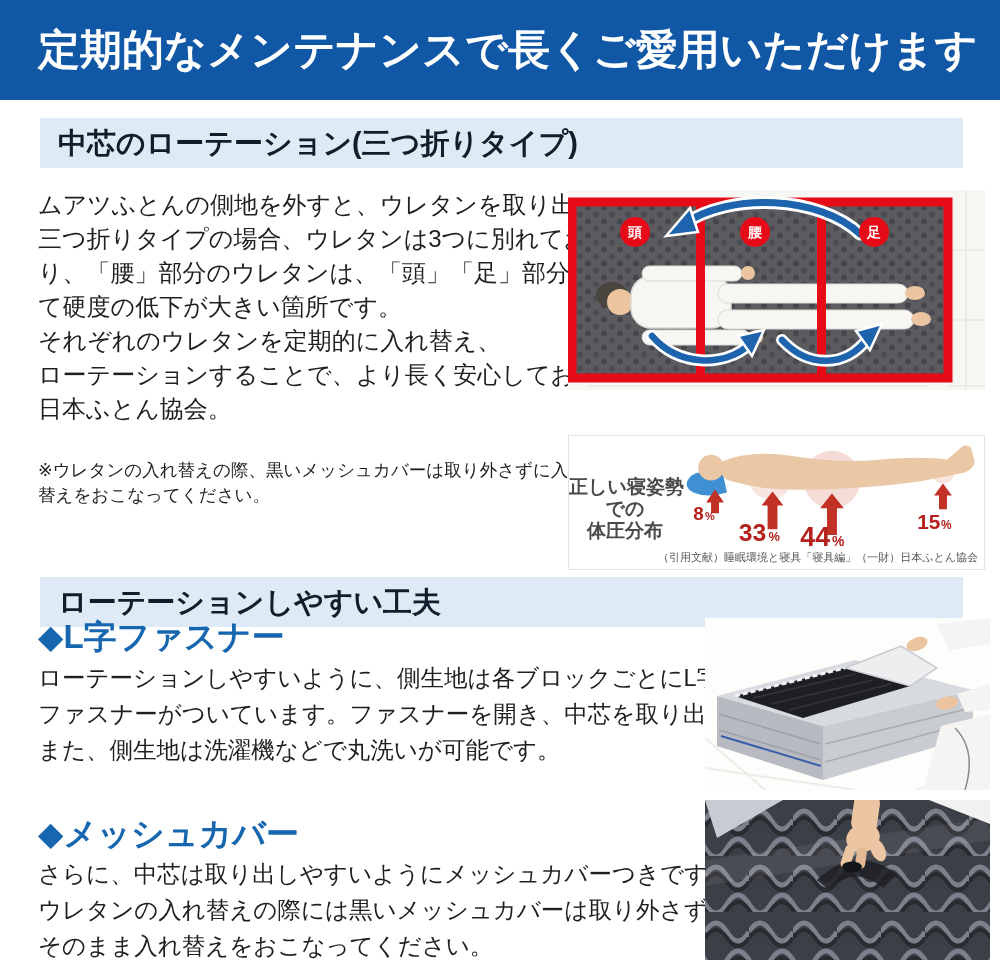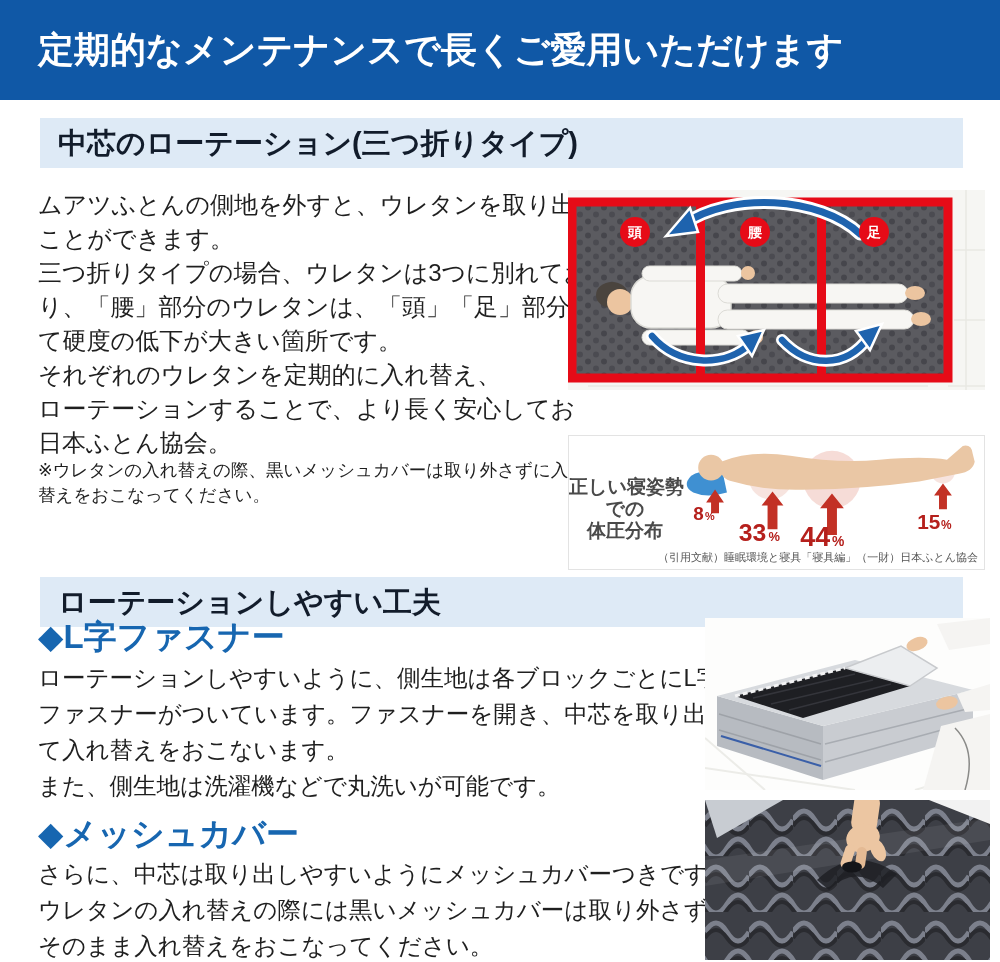--- a/index.html
+++ b/index.html
@@ -6,21 +6,21 @@
     --banner-bg:#1058A6; --heading-bg:#DEEAF6; --heading-text:#121C2B;
     --accent-blue:#1766B0; --body-text:#1F1F1F; --red:#E60B17;
     --arrow-blue:#1E63AE; --percent-red:#B5201C;
   }
   *{margin:0;padding:0;box-sizing:border-box;}
   html,body{background:#fff;}
   body{font-family:"Liberation Sans","DejaVu Sans",sans-serif;}
   #page{position:relative;width:1000px;height:962px;background:#fff;overflow:hidden;}
 
   .banner{position:absolute;left:0;top:0;width:1000px;height:100px;background:var(--banner-bg);}
-  .banner h1{color:#fff;font-size:36px;font-weight:bold;line-height:100px;padding-left:38px;white-space:nowrap;letter-spacing:0;}
+  .banner h1{color:#fff;font-size:42px;font-weight:bold;line-height:100px;padding-left:38px;white-space:nowrap;letter-spacing:0;}
 
   .hbox{position:absolute;left:40px;width:923px;height:50px;background:var(--heading-bg);}
   .hbox .htxt{font-size:29px;font-weight:bold;color:var(--heading-text);line-height:50px;padding-left:18px;white-space:nowrap;}
   #hbox1{top:118px;} #hbox2{top:548px;margin-top:29px;}
 
   .body1{position:absolute;left:38px;top:188px;width:540px;}
   .body1 .ln{font-size:24px;line-height:34px;color:var(--body-text);white-space:nowrap;}
   .note{position:absolute;left:38px;top:458px;width:545px;}
   .note .ln{font-size:17.5px;line-height:25px;color:var(--body-text);white-space:nowrap;}
 
@@ -52,21 +52,20 @@
   <header class="banner">
     <h1>定期的なメンテナンスで長くご愛用いただけます</h1>
   </header>
 
   <div class="hbox" id="hbox1">
     <div class="htxt">中芯のローテーション(三つ折りタイプ)</div>
   </div>
 
   <div class="body1">
     <div class="ln">ムアツふとんの側地を外すと、ウレタンを取り出す</div>
-    <div class="ln">ことができます。</div>
     <div class="ln">三つ折りタイプの場合、ウレタンは3つに別れてお</div>
     <div class="ln">り、「腰」部分のウレタンは、「頭」「足」部分に比べ</div>
     <div class="ln">て硬度の低下が大きい箇所です。</div>
     <div class="ln">それぞれのウレタンを定期的に入れ替え、</div>
     <div class="ln">ローテーションすることで、より長く安心してお</div>
     <div class="ln">日本ふとん協会。</div>
   </div>
 
   <div class="note">
     <div class="ln">※ウレタンの入れ替えの際、黒いメッシュカバーは取り外さずに入れ</div>
@@ -170,21 +169,20 @@
   </figure>
 
   <div class="hbox" id="hbox2">
     <div class="htxt">ローテーションしやすい工夫</div>
   </div>
 
   <h3 class="subtitle" id="sub1-title">◆L字ファスナー</h3>
   <div class="subbody" id="sub1-body">
     <div class="ln">ローテーションしやすいように、側生地は各ブロックごとにL字</div>
     <div class="ln">ファスナーがついています。ファスナーを開き、中芯を取り出し</div>
-    <div class="ln">て入れ替えをおこないます。</div>
     <div class="ln">また、側生地は洗濯機などで丸洗いが可能です。</div>
   </div>
 
   <figure class="photo" id="photo-zipper">
     <svg viewBox="0 0 285 172" width="285" height="172">
       <rect width="285" height="172" fill="#fdfdfc"></rect>
       <g stroke="#ecece8" stroke-width="2">
         <path d="M0,150 L150,172"></path>
           <path d="M0,120 L60,172"></path>
           <path d="M210,172 L285,150"></path>

